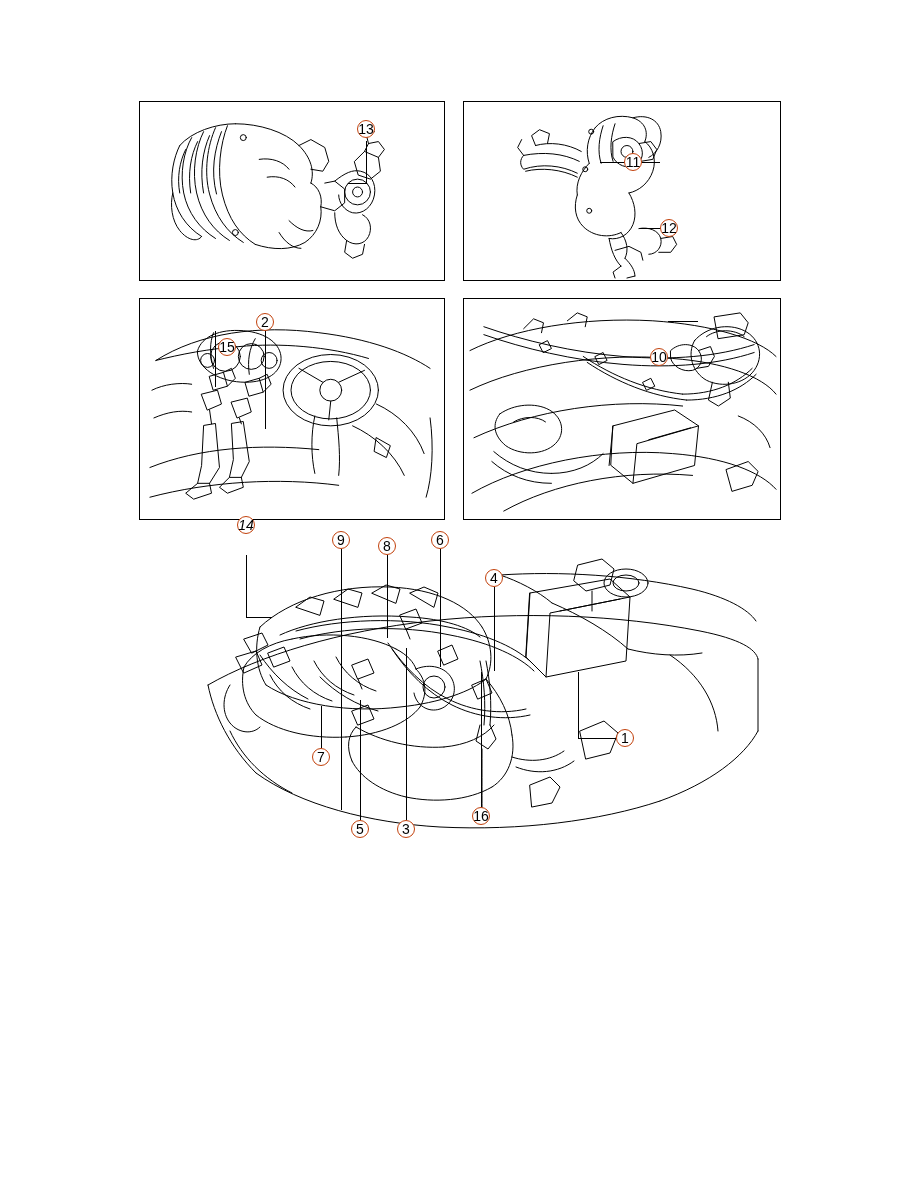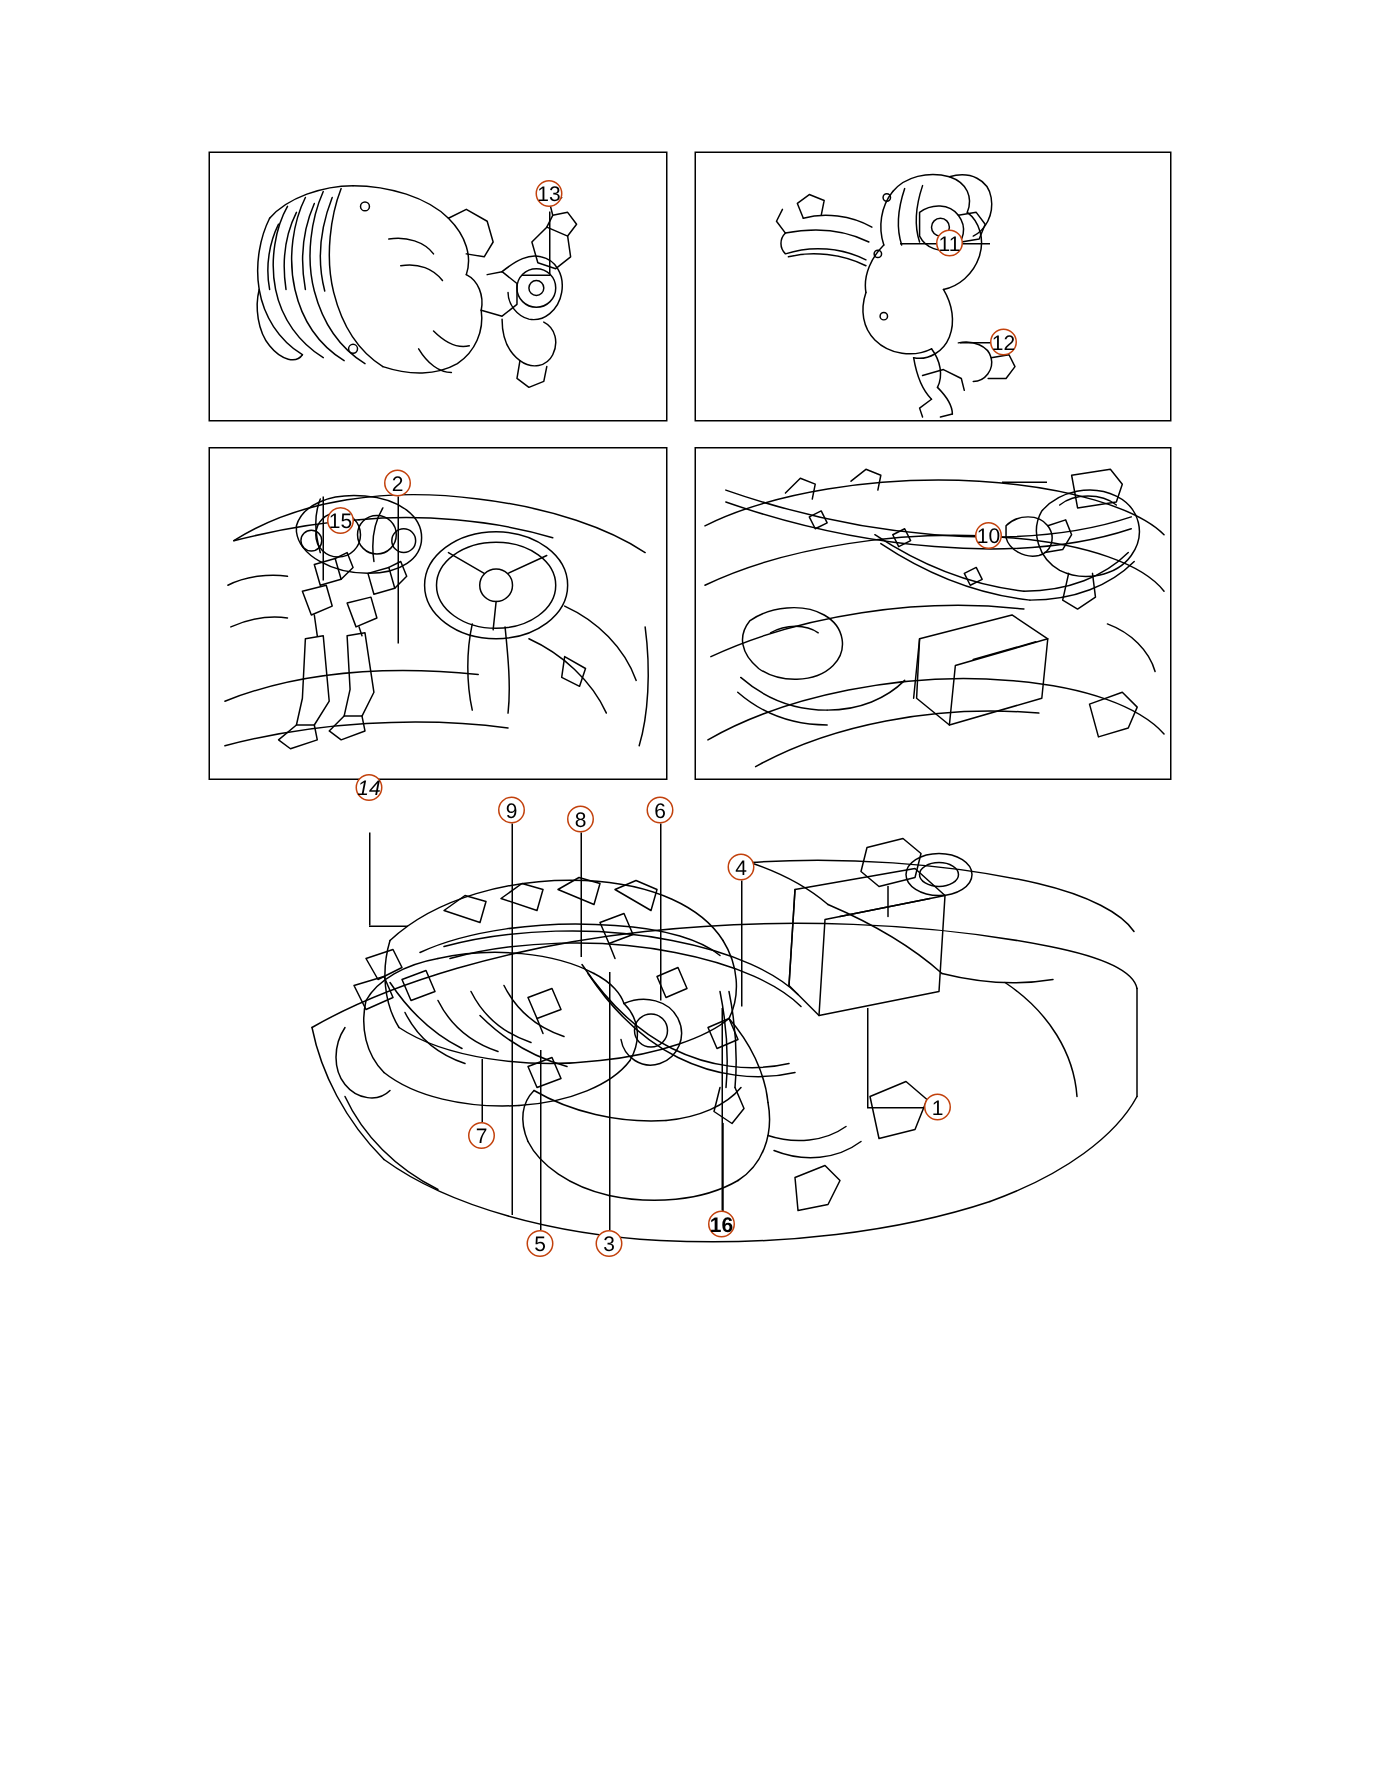--- a/index.html
+++ b/index.html
@@ -402,16 +402,16 @@
 
   <div class="callout" style="left:312px; top:748px;">7</div>
   <div class="leader v" style="left:321px; top:706px; height:42px;"></div>
 
   <div class="callout" style="left:351px; top:820px;">5</div>
   <div class="leader v" style="left:360px; top:700px; height:120px;"></div>
 
   <div class="callout" style="left:397px; top:820px;">3</div>
   <div class="leader v" style="left:406px; top:648px; height:172px;"></div>
 
-  <div class="callout" style="left:472px; top:807px;font-weight:bold;">16</div>
+  <div class="callout" style="left:472px; top:807px;">16</div>
   <div class="leader v" style="left:481px; top:672px; height:135px;"></div>
 
 </div>
 
 </body></html>

